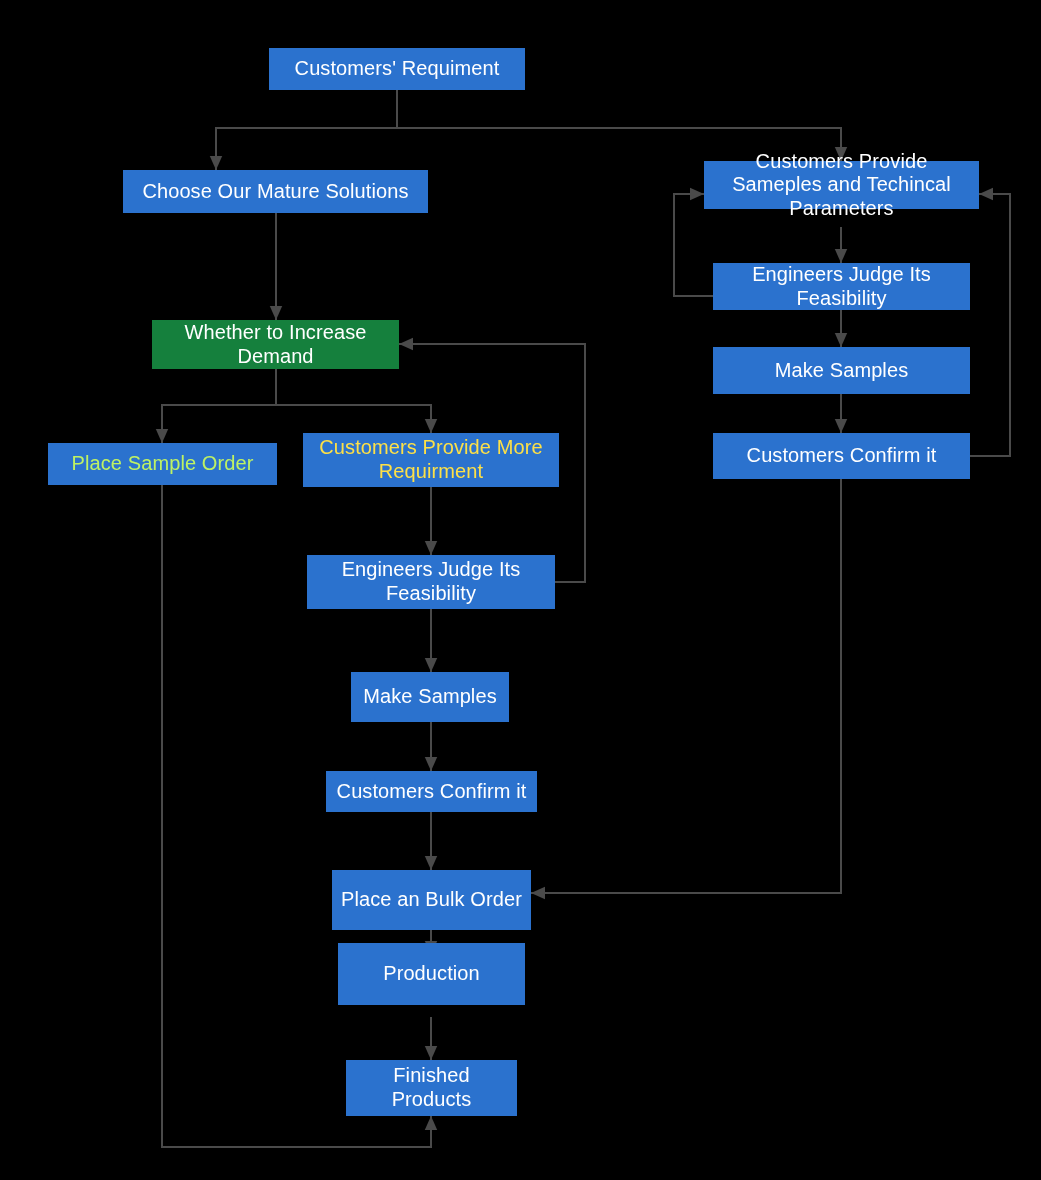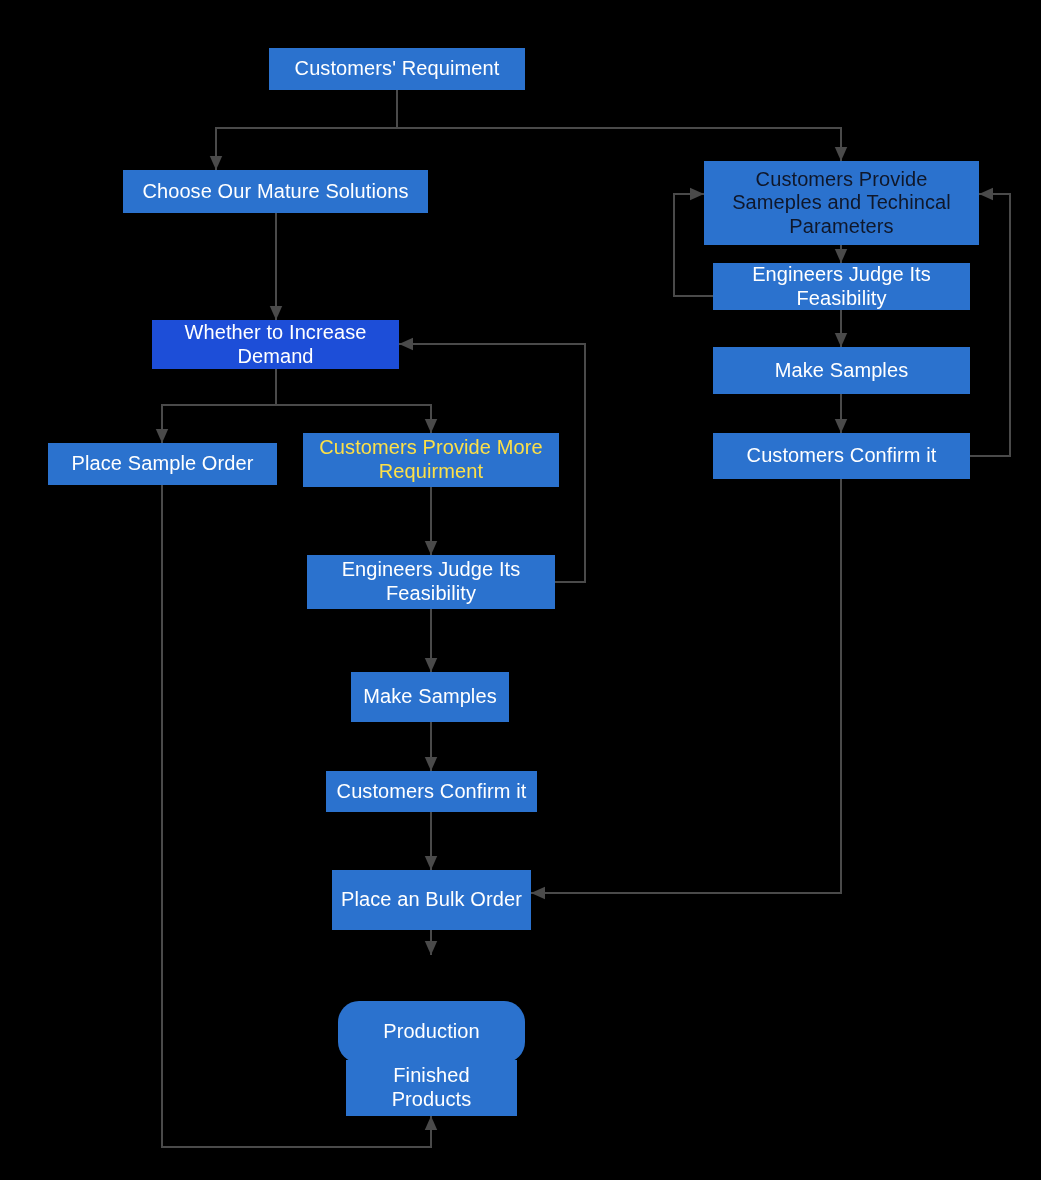--- a/index.html
+++ b/index.html
@@ -74,34 +74,34 @@
         <polyline points="431,722 431,771" fill="none" stroke="#4a4a4a" stroke-width="2" marker-end="url(#arrowhead)"></polyline>
         <polyline points="431,812 431,870" fill="none" stroke="#4a4a4a" stroke-width="2" marker-end="url(#arrowhead)"></polyline>
         <polyline points="431,917 431,955" fill="none" stroke="#4a4a4a" stroke-width="2" marker-end="url(#arrowhead)"></polyline>
         <polyline points="431,1017 431,1060" fill="none" stroke="#4a4a4a" stroke-width="2" marker-end="url(#arrowhead)"></polyline>
         <polyline points="162,485 162,1147 431,1147 431,1116" fill="none" stroke="#4a4a4a" stroke-width="2" marker-end="url(#arrowhead)"></polyline>
       </g>
   </svg>
   <div id="nodes-group">
       <div class="node" style="left: 269px; top: 48px; width: 256px; height: 42px; background: rgb(43, 114, 206); color: rgb(255, 255, 255);">Customers' Requiment</div>
       <div class="node" style="left: 123px; top: 170px; width: 305px; height: 43px; background: rgb(43, 114, 206); color: rgb(255, 255, 255);">Choose Our Mature Solutions</div>
-      <div class="node" style="left: 704px; top: 161px; width: 275px; height: 84px; background: rgb(43, 114, 206); color: #0f172a;">Customers Provide
+      <div class="node" style="left: 704px; top: 161px; width: 275px; height: 48px; background: rgb(43, 114, 206); color: #ffffff;">Customers Provide
 Sameples and  Techincal
 Parameters</div>
       <div class="node" style="left: 713px; top: 263px; width: 257px; height: 47px; background: rgb(43, 114, 206); color: rgb(255, 255, 255);">Engineers Judge Its
 Feasibility</div>
       <div class="node" style="left: 713px; top: 347px; width: 257px; height: 47px; background: rgb(43, 114, 206); color: rgb(255, 255, 255);">Make Samples</div>
       <div class="node" style="left: 713px; top: 433px; width: 257px; height: 46px; background: rgb(43, 114, 206); color: rgb(255, 255, 255);">Customers Confirm it</div>
-      <div class="node" style="left: 152px; top: 320px; width: 247px; height: 49px; background: #1d4ed8; color: rgb(255, 255, 255);">Whether to Increase
+      <div class="node" style="left: 152px; top: 320px; width: 247px; height: 49px; background: #15803d; color: rgb(255, 255, 255);">Whether to Increase
 Demand</div>
-      <div class="node" style="left: 48px; top: 443px; width: 229px; height: 42px; background: rgb(43, 114, 206); color: #ffffff;">Place Sample Order</div>
+      <div class="node" style="left: 48px; top: 443px; width: 229px; height: 42px; background: rgb(43, 114, 206); color: #bef264;">Place Sample Order</div>
       <div class="node" style="left: 303px; top: 433px; width: 256px; height: 54px; background: rgb(43, 114, 206); color: #fde047;">Customers Provide More
 Requirment</div>
       <div class="node" style="left: 307px; top: 555px; width: 248px; height: 54px; background: rgb(43, 114, 206); color: rgb(255, 255, 255);">Engineers Judge Its
 Feasibility</div>
       <div class="node" style="left: 351px; top: 672px; width: 158px; height: 50px; background: rgb(43, 114, 206); color: rgb(255, 255, 255);">Make Samples</div>
       <div class="node" style="left: 326px; top: 771px; width: 211px; height: 41px; background: rgb(43, 114, 206); color: rgb(255, 255, 255);">Customers Confirm it</div>
       <div class="node" style="left: 332px; top: 870px; width: 199px; height: 60px; background: rgb(43, 114, 206); color: rgb(255, 255, 255);">Place an Bulk Order</div>
-      <div class="node" style="left: 338px; top: 1001px; width: 187px; height: 62px; background: rgb(43, 114, 206); color: rgb(255, 255, 255); border-radius: 21px;">Production</div>
+      <div class="node" style="left: 338px; top: 943px; width: 187px; height: 62px; background: rgb(43, 114, 206); color: rgb(255, 255, 255);">Production</div>
       <div class="node" style="left: 346px; top: 1060px; width: 171px; height: 56px; background: rgb(43, 114, 206); color: rgb(255, 255, 255);">Finished
 Products</div>
     </div>
 </div>
 
 </body></html>

